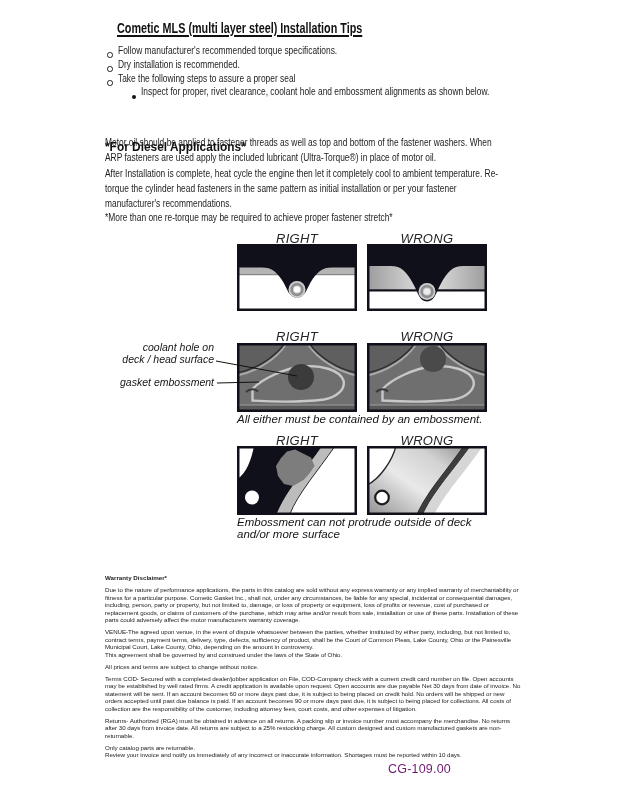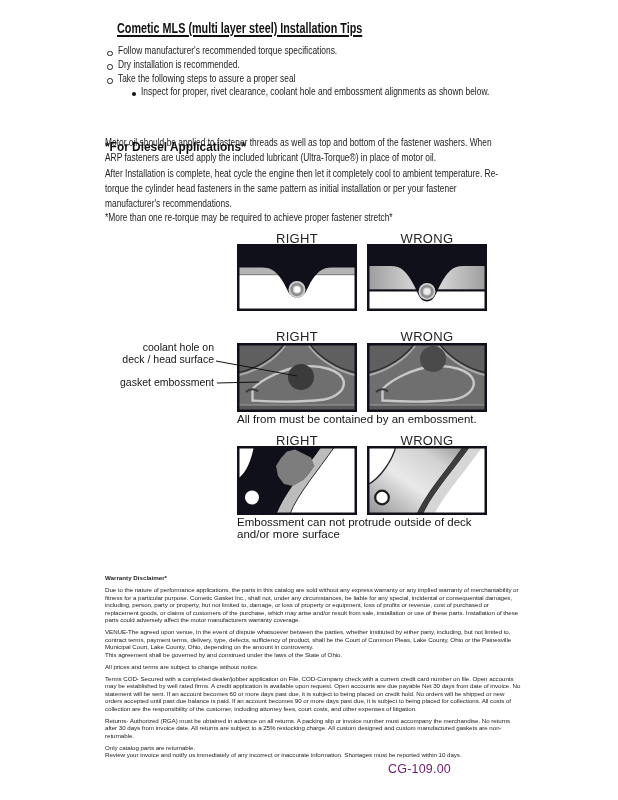--- a/index.html
+++ b/index.html
@@ -11,21 +11,21 @@
   
   .cx80{display:inline-block;transform:scaleX(0.80);transform-origin:0 0;white-space:nowrap;}
   .cx80b{display:block;transform:scaleX(0.80);transform-origin:0 0;}
   .cx72{display:inline-block;transform:scaleX(0.72);transform-origin:0 0;white-space:nowrap;}
   .cx95{display:inline-block;transform:scaleX(0.95);transform-origin:0 0;white-space:nowrap;}
 
   .title{
     font-size:15px;font-weight:bold;text-decoration:underline;
     text-decoration-thickness:1.5px;text-underline-offset:2px;color:#111;
   }
-  .bullet-row{display:flex;align-items:center;font-size:10.5px;line-height:13.9px;}
+  .bullet-row{display:flex;align-items:flex-end;font-size:10.5px;line-height:13.9px;}
   .ob{flex:none;width:3.5px;height:3.5px;border:1px solid #222;border-radius:50%;margin:4.6px 5px 0 2px;}
   .fb{flex:none;width:4px;height:4px;background:#141414;border-radius:50%;margin:4.6px 5px 0 0;}
   .diesel-h{font-size:12.5px;font-weight:bold;color:#111;}
   .para{font-size:10.5px;line-height:15.2px;width:500px;}
 
   .fig-label{width:120px;text-align:center;font-size:13px;color:#242424;letter-spacing:0.3px;}
   .fig-caption{font-size:11.5px;color:#151515;white-space:nowrap;line-height:11.5px;}
   .side-label{font-size:10.5px;line-height:11.6px;text-align:right;color:#151515;}
   .panel{display:block;}
 
@@ -64,21 +64,21 @@
   </div>
 </div>
 
 <div class="abs" style="left:105px;top:117px;margin-top:20px;">
   <span class="diesel-h cx95">*For Diesel Applications*</span>
 </div>
 <div class="abs para cx80b" style="left:105px;top:135px;">Motor oil should be applied to fastener threads as well as top and bottom of the fastener washers. When ARP fasteners are used apply the included lubricant (Ultra-Torque®) in place of motor oil.</div>
 <div class="abs para cx80b" style="left:105px;top:166px;">After Installation is complete, heat cycle the engine then let it completely cool to ambient temperature. Re-torque the cylinder head fasteners in the same pattern as initial installation or per your fastener manufacturer's recommendations.</div>
 <div class="abs para cx80b" style="left:105px;top:210px;">*More than one re-torque may be required to achieve proper fastener stretch*</div>
 
-<div class="abs" style="left:0;top:230px;width:618px;height:316px;">
+<div class="abs" style="left:0;top:230px;width:618px;height:316px;font-style:italic;">
 
   <div class="abs fig-label" style="left:237px;top:1px;">RIGHT</div>
   <div class="abs fig-label" style="left:367px;top:1px;">WRONG</div>
 
   <svg class="abs panel" style="left:237px;top:14px;" width="120" height="67" viewBox="0 0 120 67">
     <rect width="120" height="67" fill="#ffffff"></rect>
     <rect x="2" y="23" width="116" height="8" fill="#b4b4b4"></rect>
     <rect x="2" y="30.2" width="116" height="1" fill="#7a7a7a"></rect>
     <path d="M0,0 H120 V23.5 H95 C85,23.5 80,28 73.5,38.5 C69.5,45.5 68,53.5 60,53.5 C52,53.5 50.5,45.5 46.5,38.5 C40,28 35,23.5 25,23.5 H0 Z" fill="#10101a"></path>
     <circle cx="60" cy="45.5" r="8.5" fill="#cfcfcf"></circle>
@@ -142,21 +142,21 @@
     <path d="M120,32.5 C99,28.5 81,15 72,2.5" stroke="#a8a8a8" stroke-width="2.2" fill="none"></path>
     <path d="M120,30 C99,26 81,13 72,0" stroke="#2f2f2f" stroke-width="1.6" fill="none"></path>
     <path d="M15.5,57.5 L15.5,46 C25,36 47,25.5 65,23.5 C85,21.5 103,27.5 106.5,37.5 C108.5,46.5 100,54 87,56.5 C63,59.5 31,58.5 15.5,57.5 Z" fill="none" stroke="#c8c8c8" stroke-width="2.4"></path>
     <path d="M9,49 C13,45.5 18,45.5 21,48.5" fill="none" stroke="#3a3a3a" stroke-width="2"></path>
     <circle cx="66" cy="16" r="13" fill="#4a4a4a"></circle>
     <rect x="2" y="61.5" width="116" height="1.2" fill="#9b9b9b"></rect>
     <rect x="2" y="62.7" width="116" height="4.5" fill="#595959"></rect>
     <rect x="1.25" y="1.25" width="117.5" height="66.5" fill="none" stroke="#10101a" stroke-width="2.5"></rect>
   </svg>
 
-  <div class="abs fig-caption" style="left:237px;top:184px;">All from must be contained by an embossment.</div>
+  <div class="abs fig-caption" style="left:237px;top:184px;">All either must be contained by an embossment.</div>
 
   <div class="abs fig-label" style="left:237px;top:203px;">RIGHT</div>
   <div class="abs fig-label" style="left:367px;top:203px;">WRONG</div>
 
   <svg class="abs panel" style="left:237px;top:216px;" width="120" height="69" viewBox="0 0 120 69">
     <rect width="120" height="69" fill="#ffffff"></rect>
     <path d="M84,0 H98 C81,25 61,47 52.5,69 H38.5 C48,45 67,25 84,0 Z" fill="#bcbcbc" stroke="#2b2b2b" stroke-width="1"></path>
     <path d="M17,0 H85 C68,25 48,45 39,69 H0 V33 C9.5,28 14.5,13 17,0 Z" fill="#10101a"></path>
     <polygon points="44,12 50,5.5 58,3.5 66,7.5 74,11.5 77.5,20 72,28 66.5,34 56,40 47,38 41,30 39,20" fill="#7d7d7d"></polygon>
     <circle cx="15" cy="51.5" r="7" fill="#ffffff"></circle>

